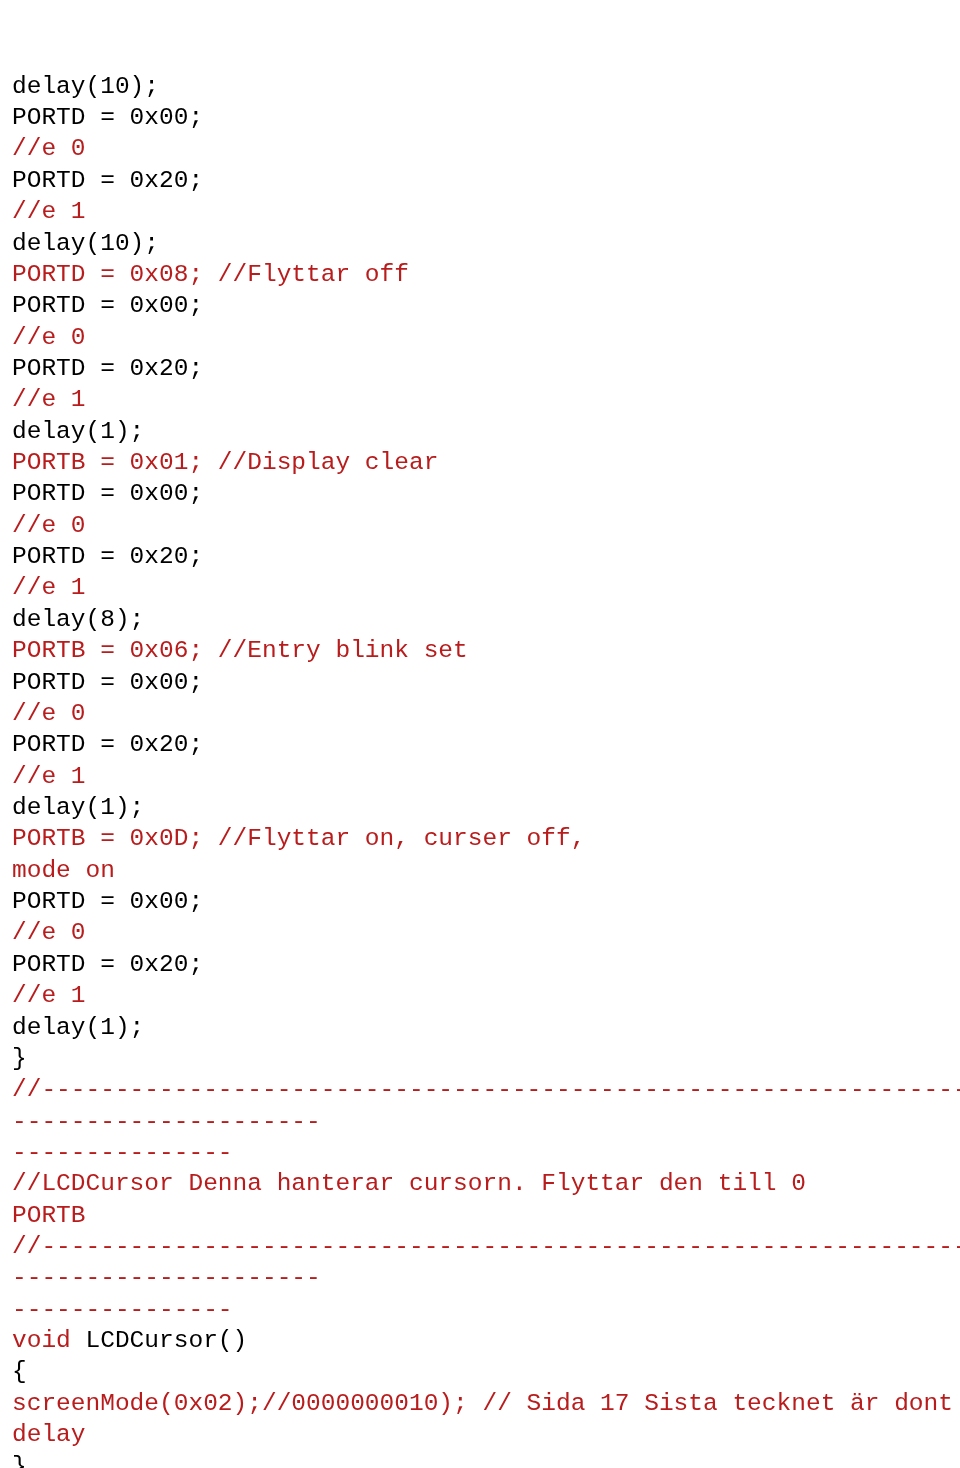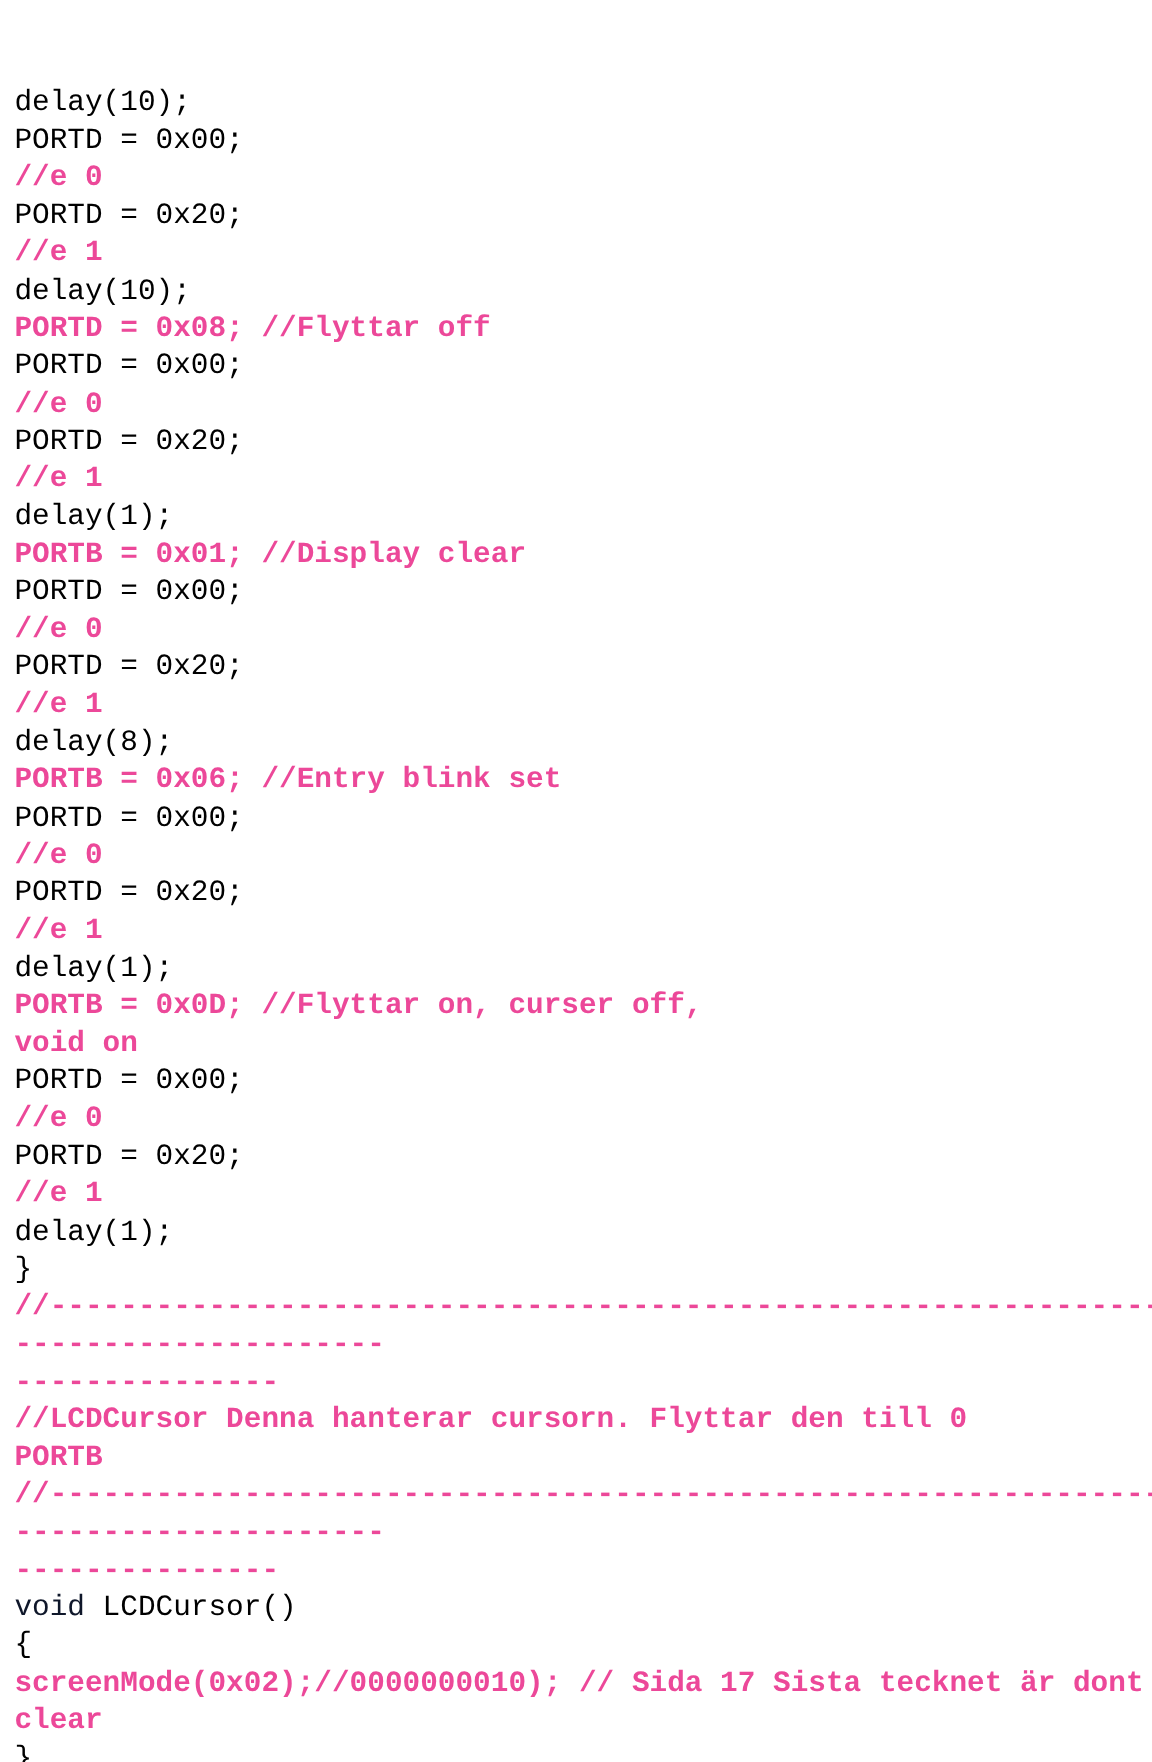--- a/index.html
+++ b/index.html
@@ -7,22 +7,22 @@
     padding: 8px 12px;
     font-family: Consolas, "Courier New", monospace;
     font-size: 24.5px;
     line-height: 1.28;
     white-space: pre;
     color: #000;
     background: #fff;
     width: 960px;
     box-sizing: border-box;
   }
-  .green { color: #ec4899; font-weight: bold; }
-  .blue { color: #0f172a; }
+  .green { color: #b91c1c; }
+  .blue { color: #b91c1c; }
 </style>
 </head>
 <body>
 
 <div id="code"><span>delay(10);</span>
 <span>PORTD = 0x00;</span>
 <span class="green">//e 0</span>
 <span>PORTD = 0x20;</span>
 <span class="green">//e 1</span>
 <span>delay(10);</span>
@@ -38,37 +38,37 @@
 <span>PORTD = 0x20;</span>
 <span class="green">//e 1</span>
 <span>delay(8);</span>
 <span class="green">PORTB = 0x06; //Entry blink set</span>
 <span>PORTD = 0x00;</span>
 <span class="green">//e 0</span>
 <span>PORTD = 0x20;</span>
 <span class="green">//e 1</span>
 <span>delay(1);</span>
 <span class="green">PORTB = 0x0D; //Flyttar on, curser off,</span>
-<span class="green">void on</span>
+<span class="green">mode on</span>
 <span>PORTD = 0x00;</span>
 <span class="green">//e 0</span>
 <span>PORTD = 0x20;</span>
 <span class="green">//e 1</span>
 <span>delay(1);</span>
 <span>}</span>
 <span class="green">//-----------------------------------------------------------------</span>
 <span class="green">---------------------</span>
 <span class="green">---------------</span>
 <span class="green">//LCDCursor Denna hanterar cursorn. Flyttar den till 0</span>
 <span class="green">PORTB</span>
 <span class="green">//-----------------------------------------------------------------</span>
 <span class="green">---------------------</span>
 <span class="green">---------------</span>
 <span><span class="blue">void</span><span> LCDCursor()</span></span>
 <span>{</span>
 <span class="green">screenMode(0x02);//0000000010); // Sida 17 Sista tecknet är dont</span>
-<span class="green">clear</span>
+<span class="green">delay</span>
 <span>}</span>
 
 
 
 </div>
 
 
 </body></html>

